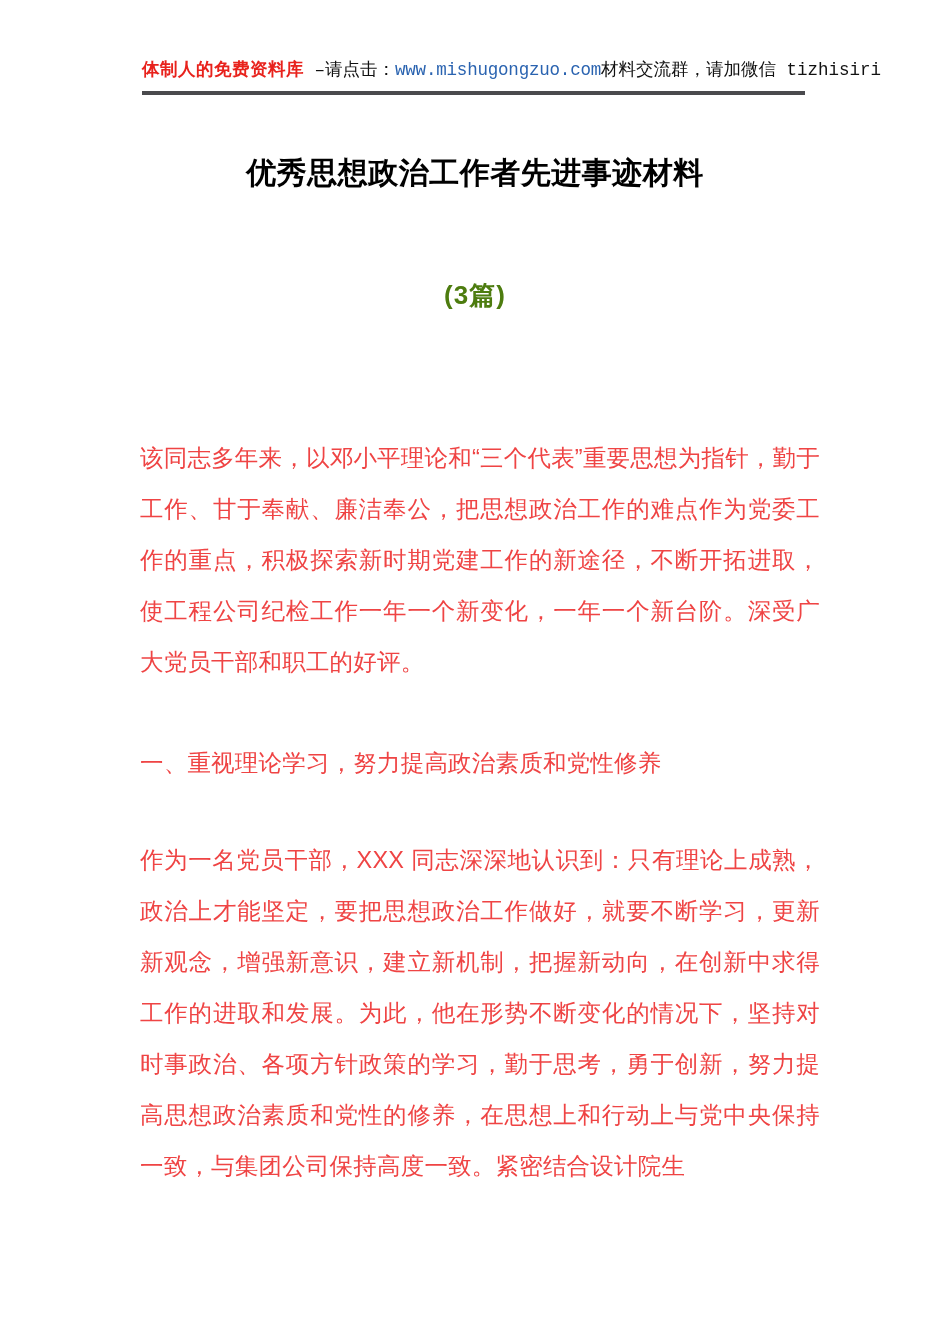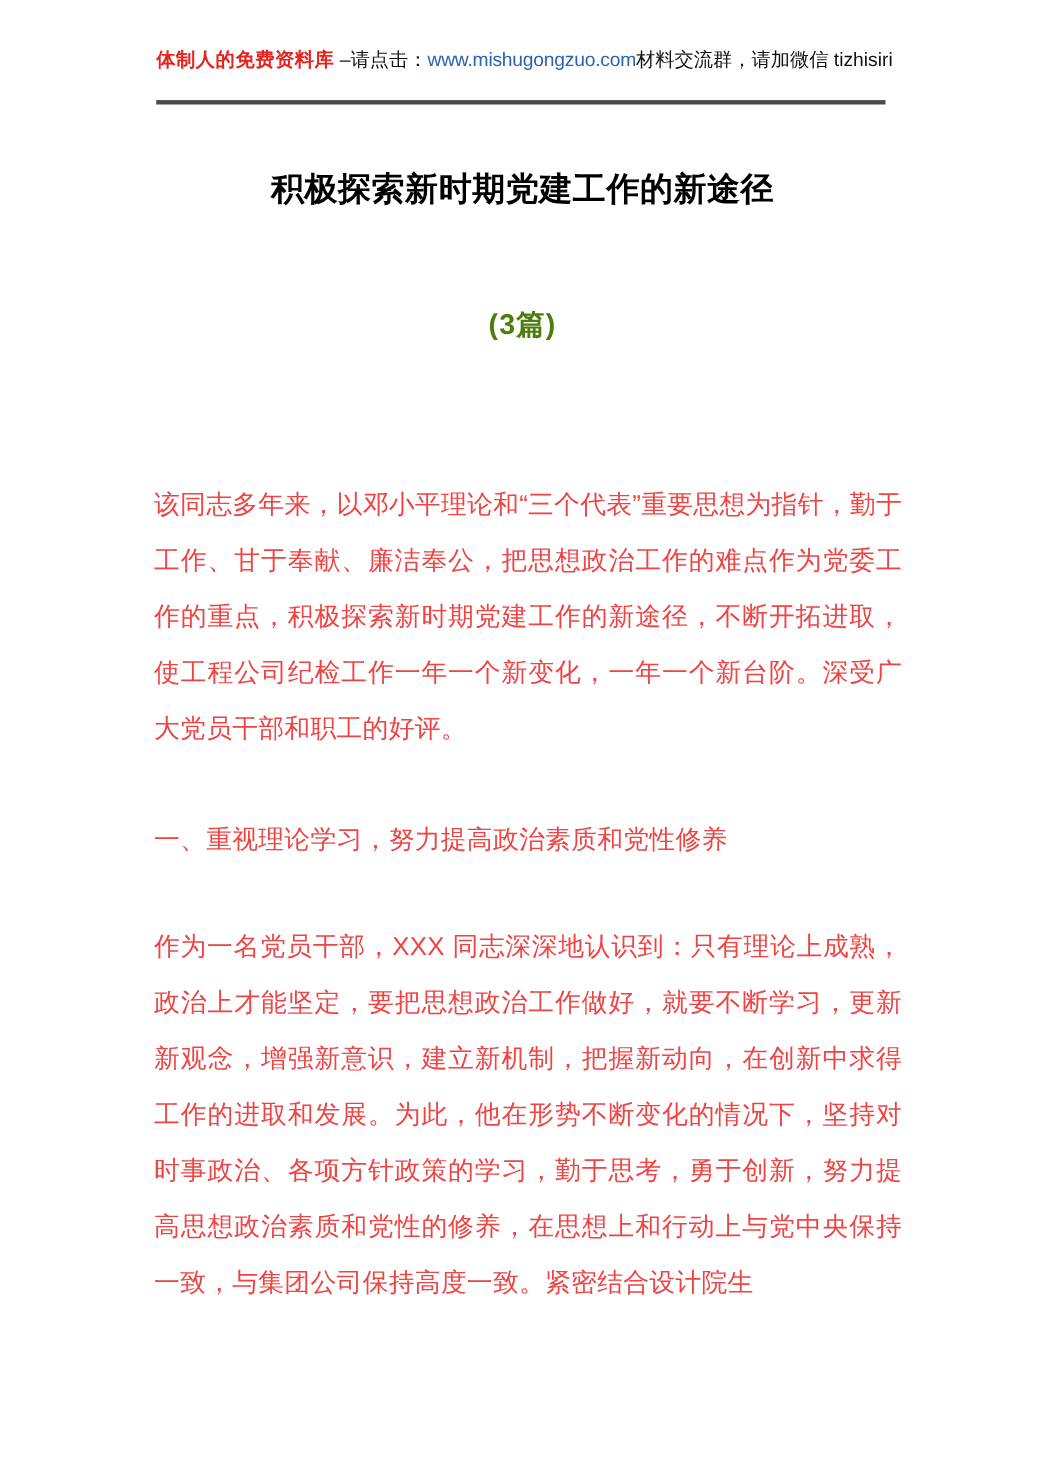--- a/index.html
+++ b/index.html
@@ -14,22 +14,23 @@
     background: #ffffff;
     margin: 0 auto;
     overflow: hidden;
     font-family: "Liberation Sans", "DejaVu Sans", sans-serif;
   }
 
   
   .header-band {
     position: absolute;
     left: 142px;
-    top: 40px;
+    top: 56px;
     width: 663px;
+    font-family: Liberation Mono, monospace;
   }
   .header-line {
     white-space: nowrap;
     font-size: 17.5px;
     line-height: 28px;
     letter-spacing: 0px;
     color: #1a1a1a;
   }
   .hdr-brand {
     color: #e8221c;
@@ -102,21 +103,21 @@
 <body>
 
 <div class="page">
 
   <div class="header-band">
     <div class="header-line"><span class="hdr-brand">体制人的免费资料库</span><span class="hdr-plain"> –请点击：</span><span class="hdr-url">www.mishugongzuo.com</span><span class="hdr-plain">材料交流群，请加微信 tizhisiri</span></div>
   </div>
 
   <div class="header-rule"></div>
 
-  <div class="doc-title">积极探索新时期党建工作的新途径</div>
+  <div class="doc-title">优秀思想政治工作者先进事迹材料</div>
 
   <div class="doc-subtitle">(3篇)</div>
 
   <div class="body-block para-1">
     <p>该同志多年来，以邓小平理论和“三个代表”重要思想为指针，勤于工作、甘于奉献、廉洁奉公，把思想政治工作的难点作为党委工作的重点，积极探索新时期党建工作的新途径，不断开拓进取，使工程公司纪检工作一年一个新变化，一年一个新台阶。深受广大党员干部和职工的好评。</p>
   </div>
 
   <div class="body-block para-2">
     <p>作为一名党员干部，XXX 同志深深地认识到：只有理论上成熟，政治上才能坚定，要把思想政治工作做好，就要不断学习，更新新观念，增强新意识，建立新机制，把握新动向，在创新中求得工作的进取和发展。为此，他在形势不断变化的情况下，坚持对时事政治、各项方针政策的学习，勤于思考，勇于创新，努力提高思想政治素质和党性的修养，在思想上和行动上与党中央保持一致，与集团公司保持高度一致。紧密结合设计院生</p>
   </div>

